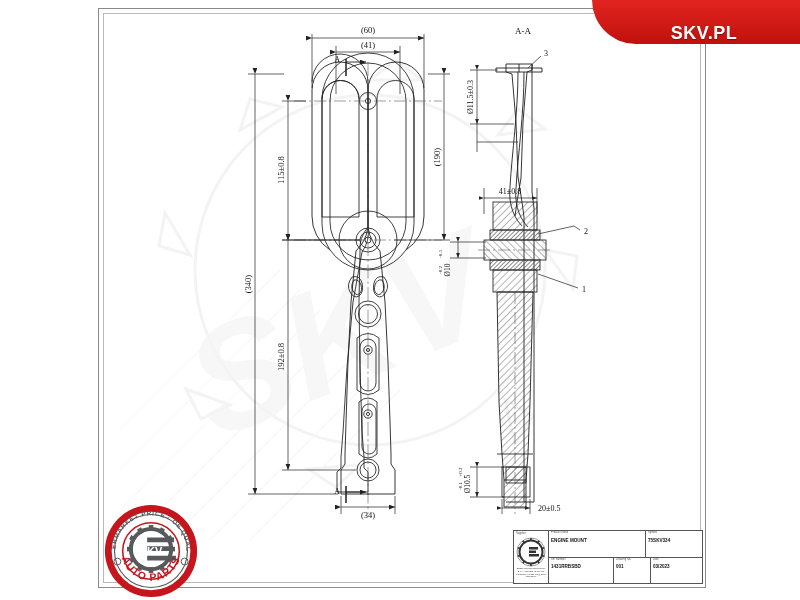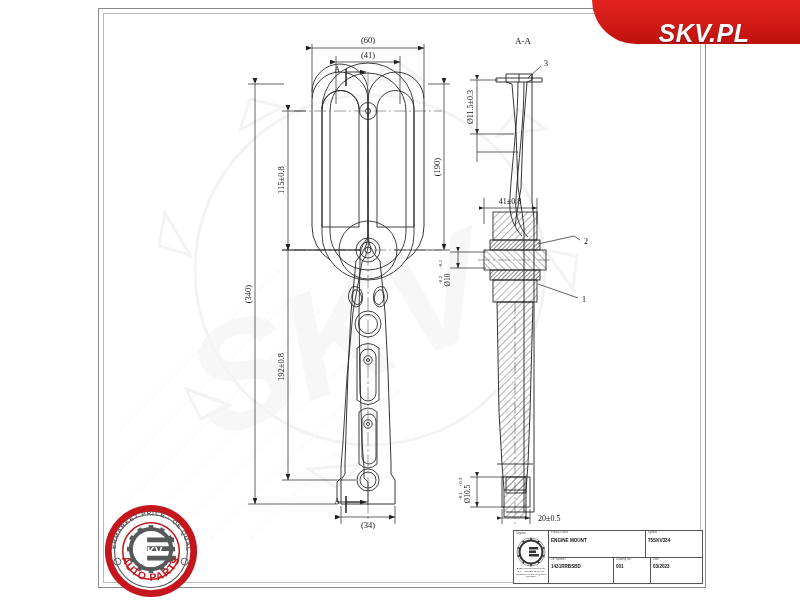--- a/index.html
+++ b/index.html
@@ -12,31 +12,31 @@
          border:1px solid #8a8a8a;background:transparent;}
   .frame-inner{position:absolute;left:103px;top:13px;width:596px;height:568px;
          border:1px solid #b9b9b9;}
 
   
   .skv-flag{position:absolute;right:0;top:0;width:208px;height:44px;
             background:linear-gradient(180deg,#e2241f 0%,#c0110d 100%);
             border-bottom-left-radius:44px 44px;
             display:flex;align-items:center;justify-content:center;}
   .skv-flag span{color:#fff;font-family:"Liberation Sans",sans-serif;
-            font-style:italic;font-weight:bold;font-size:25px;
+            font-weight:bold;font-size:18px;
             letter-spacing:.5px;transform:translate(8px,-3px);
             text-shadow:0 1px 1px rgba(0,0,0,.35);margin-top:29px;}
 
   
   .wm{position:absolute;left:120px;top:40px;width:480px;height:500px;
       opacity:.10;pointer-events:none;}
   .wm svg{width:100%;height:100%;}
 
   
-  .draw{position:absolute;left:98px;top:12px;width:606px;height:578px;}
+  .draw{position:absolute;left:98px;top:2px;width:606px;height:578px;}
   .draw svg{width:100%;height:100%;}
 
   
   .badge{position:absolute;left:103px;top:503px;width:96px;height:96px;}
   .badge svg{width:100%;height:100%;}
 
   
   .tblock{position:absolute;left:513px;top:530px;width:188px;height:52px;
           border:1px solid #555;background:#fff;
           display:flex;font-family:"Liberation Sans",sans-serif;}

